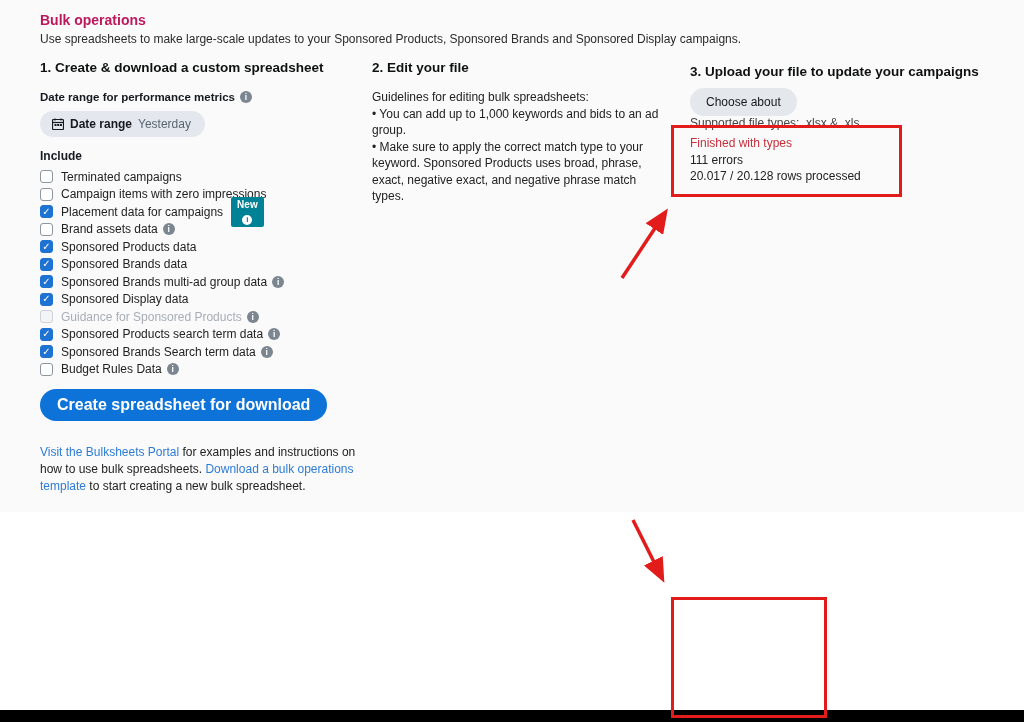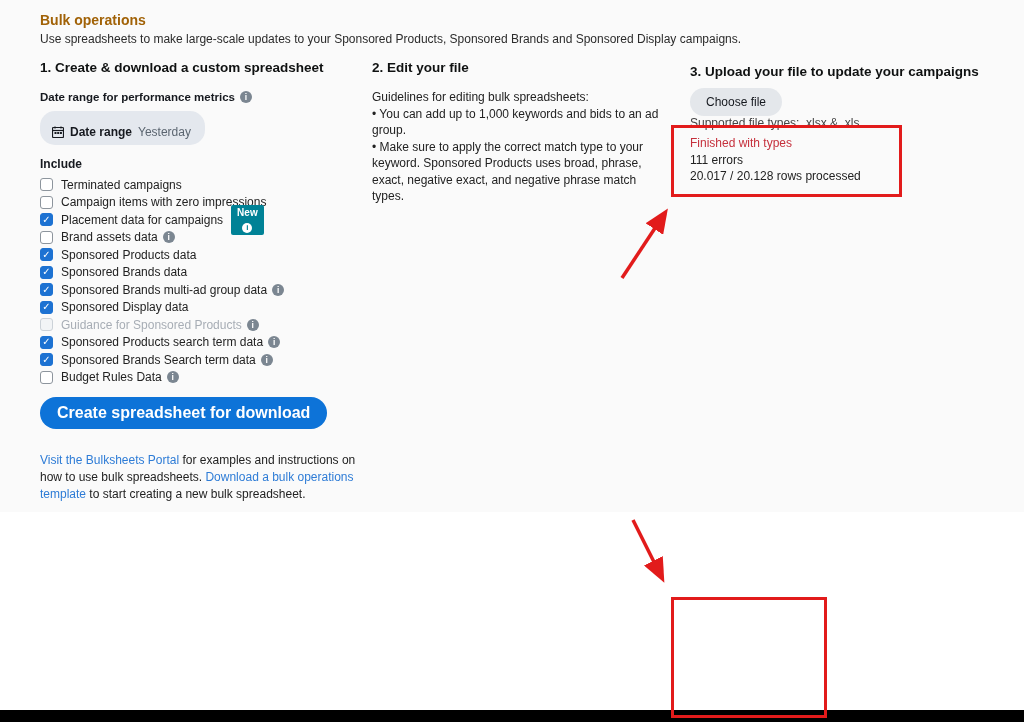--- a/index.html
+++ b/index.html
@@ -4,28 +4,28 @@
 <style>
   * { margin:0; padding:0; box-sizing:border-box; }
   body { background:#fff; }
   #screen {
     position:relative; width:1024px; height:722px; overflow:hidden;
     font-family:"Liberation Sans","DejaVu Sans",sans-serif; color:#222; background:#fff;
   }
   .top-section { position:absolute; left:0; top:0; width:1024px; height:512px; background:#fafafa; }
   .bottom-section { position:absolute; left:0; top:512px; width:1024px; height:210px; background:#fff; }
 
-  .page-title { position:absolute; left:40px; top:12px; font-size:14px; font-weight:bold; color:#a16207; }
+  .page-title { position:absolute; left:40px; top:12px; font-size:14px; font-weight:bold; color:#be185d; }
   .page-sub { position:absolute; left:40px; top:32px; font-size:12px; color:#2b2b2b; }
 
   .col-heading { font-size:13.5px; font-weight:bold; color:#0f1111; }
 
   .col1 { position:absolute; left:40px; top:60px; width:324px; }
   .metric-label { margin-top:16px; font-size:11.5px; font-weight:bold; color:#16191f; display:flex; align-items:center; }
-  .date-pill { margin-top:8px; display:inline-flex; align-items:center; gap:6px; background:#e4e8ee; border-radius:15px; padding:14px 14px 6px 12px; font-size:12px; color:#16191f; border:none; cursor:pointer; }
+  .date-pill { margin-top:8px; display:inline-flex; align-items:center; gap:6px; background:#e4e8ee; border-radius:15px; padding:6px 14px 6px 12px; font-size:12px; color:#16191f; border:none; cursor:pointer; }
   .date-pill .dr-bold { font-weight:bold; }
   .date-pill .dr-val { color:#5b6570; }
   .include-label { margin-top:12px; font-size:12px; font-weight:bold; color:#16191f; }
   .cb-list { margin-top:5px; }
   .cb-row { display:flex; align-items:center; height:17.5px; font-size:12px; color:#222; }
   .cb-box { width:13px; height:13px; border:1px solid #8d959d; border-radius:3px; background:#fff; margin-right:8px; flex:none; display:flex; align-items:center; justify-content:center; cursor:pointer; }
   .cb-row.checked .cb-box { background:#1d72d2; border-color:#1d72d2; }
   .cb-row.checked .cb-box::after { content:"✓"; color:#fff; font-size:10px; font-weight:bold; line-height:1; }
   .cb-row.disabled { color:#a7adb5; }
   .cb-row.disabled .cb-box { border-color:#ccd2d8; background:#f2f4f6; }
@@ -157,21 +157,21 @@
       <div class="col-heading">2. Edit your file</div>
       <div class="guidelines">
         <div>Guidelines for editing bulk spreadsheets:</div>
         <div>• You can add up to 1,000 keywords and bids to an ad group.</div>
         <div>• Make sure to apply the correct match type to your keyword. Sponsored Products uses broad, phrase, exact, negative exact, and negative phrase match types.</div>
       </div>
     </div>
 
     <div class="col3">
       <div class="col-heading">3. Upload your file to update your campaigns</div>
-      <button class="choose-btn">Choose file</button>
+      <button class="choose-btn">Choose about</button>
       <div class="supported">Supported file types: .xlsx &amp; .xls</div>
       <div class="status-block">
         <div class="err-red">Finished with types</div>
         <div>111 errors</div>
         <div>20.017 / 20.128 rows processed</div>
       </div>
     </div>
   </div>
 
   <div class="bottom-section">

